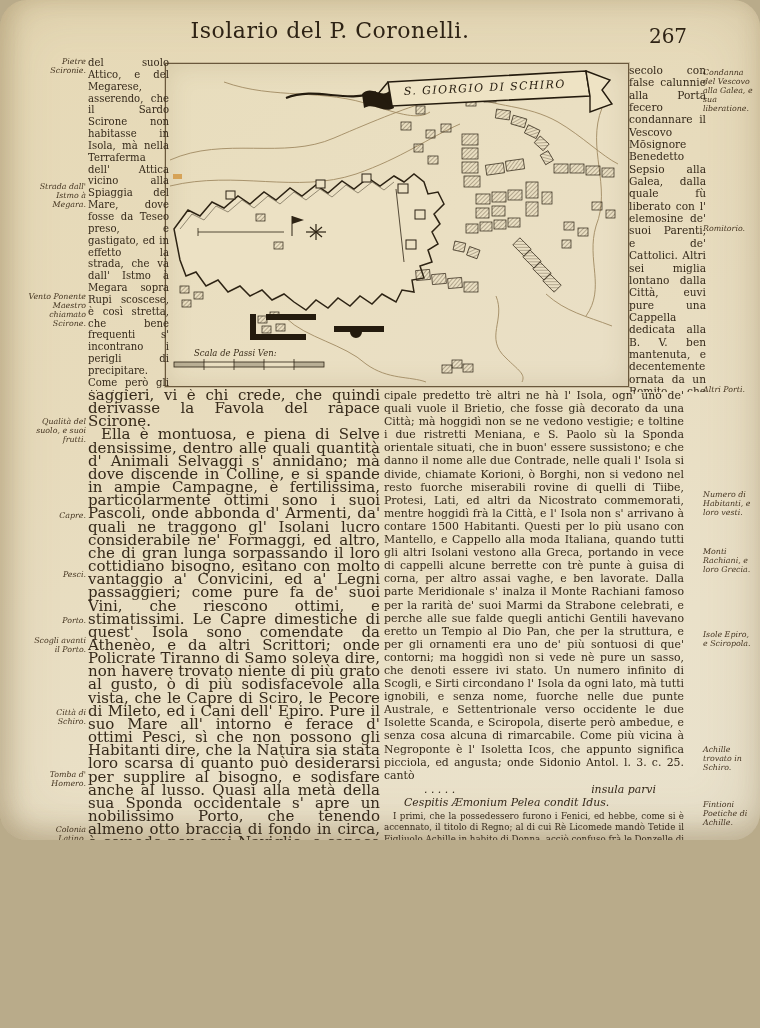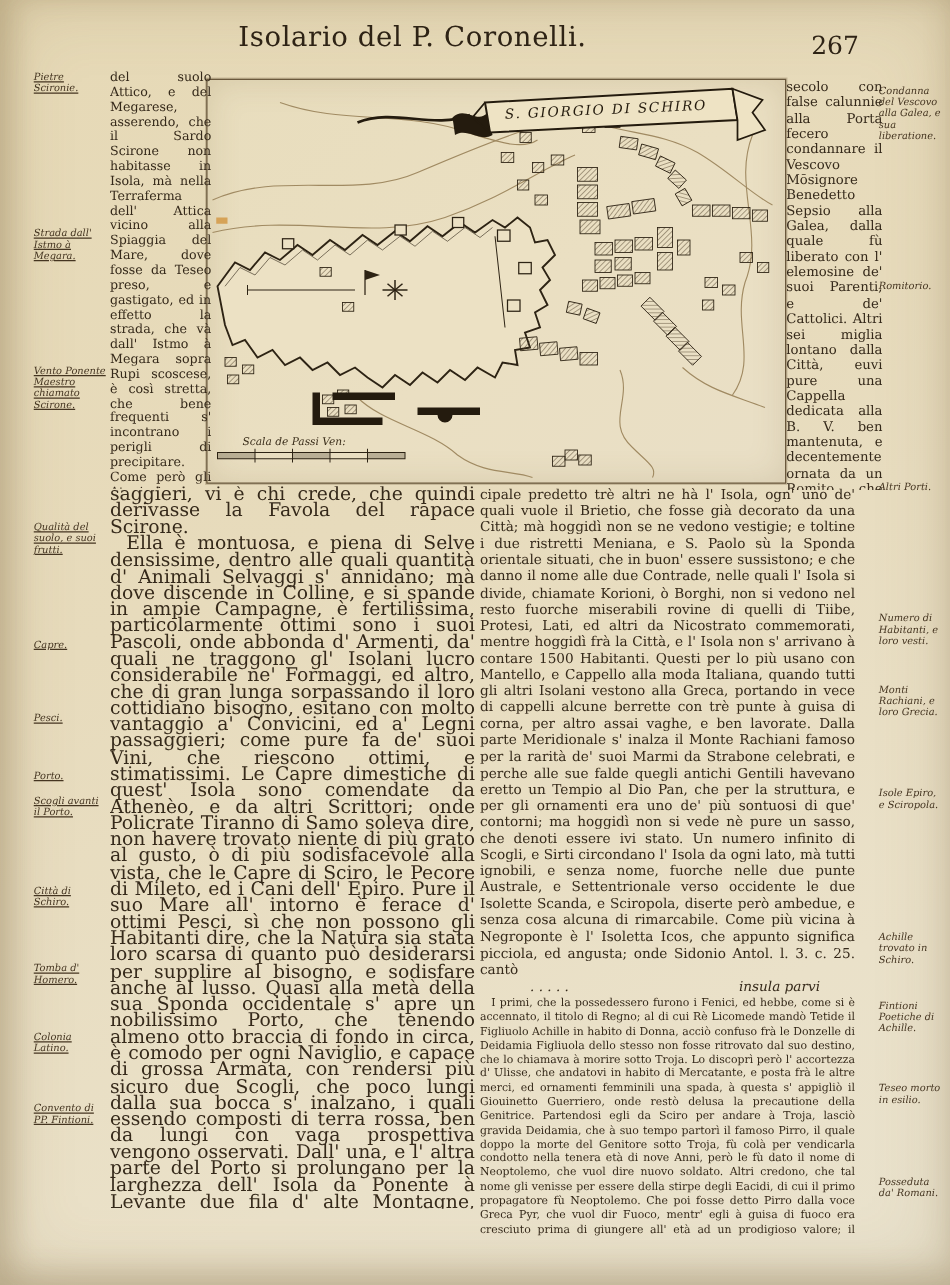--- a/index.html
+++ b/index.html
@@ -1,21 +1,22 @@
 <!DOCTYPE html>
 <html><head>
 <meta charset="utf-8">
 <style>
   html,body{margin:0;padding:0;}
   body{background:#b9ab8a;font-family:"DejaVu Serif","Liberation Serif",serif;}
   .page{
-    position:relative;width:760px;height:1028px;overflow:hidden;
+    position:relative;width:760px;height:840px;overflow:hidden;
     background:linear-gradient(155deg,#e6d9b6 0%,#e7dbbc 40%,#eae1c9 78%,#e9e2cd 100%);
     color:#33281a;
     box-shadow:inset 0 0 60px rgba(130,105,60,.22), inset 0 -14px 22px rgba(110,90,50,.18), inset 14px 0 20px rgba(120,100,60,.14);
+    border-radius:27px;
   }
   .hdr-title{
     position:absolute;top:18px;left:0;width:660px;text-align:center;
     font-size:22px;letter-spacing:.5px;color:#2e2315;
   }
   .hdr-page{
     position:absolute;top:24px;left:628px;width:80px;text-align:center;
     font-size:20px;color:#2e2315;
   }
   .txt{position:absolute;text-align:justify;color:#35291a;overflow:hidden;}
@@ -23,21 +24,21 @@
   .col-l-wide{top:389px;left:88px;width:292px;height:578px;font-size:15px;line-height:13.15px;}
   .col-r-narrow{top:64px;left:629px;width:77px;height:328px;font-size:10.6px;line-height:12.35px;}
   .col-r-wide{top:389px;left:384px;width:300px;height:600px;font-size:10.9px;line-height:13.1px;}
   .p-indent{text-indent:13px;margin:0;}
   .p-plain{margin:0;}
   .small-type{font-size:8.7px;line-height:11.3px;text-align:justify;margin:2px 0 0 0;text-indent:9px;}
   .verse-row{display:flex;justify-content:space-between;padding:1px 28px 0 40px;font-style:italic;}
   .verse-l2{font-style:italic;margin:0 0 1px 20px;}
   .catchword-l{position:absolute;top:966px;left:88px;width:292px;text-align:right;font-size:10.9px;padding-right:18px;box-sizing:border-box;}
   .mnote{position:absolute;font-style:italic;font-size:7.9px;line-height:9px;color:#453521;}
-  .mnote-l{left:27px;width:59px;text-align:left;text-decoration:underline;}
+  .mnote-l{left:27px;width:59px;text-align:right;}
   .mnote-r{left:703px;width:53px;text-align:left;}
   .map-wrap{
     position:absolute;top:64px;left:166px;width:462px;height:322px;
     background:linear-gradient(140deg,#e8ddbd 0%,#eadfc2 55%,#e9dfc6 100%);
     outline:1px solid #6a583c;
     box-shadow:0 0 0 2px rgba(105,85,50,.25), inset 0 0 26px rgba(130,105,60,.18);
   }
   svg{display:block;}
   svg text{font-family:"DejaVu Serif","Liberation Serif",serif;}
   .banner-text{font-size:11px;letter-spacing:1.4px;fill:#241b0e;font-style:italic;}
@@ -233,17 +234,18 @@
   </div>
 
   <div class="txt col-r-narrow">secolo con false calunnie alla Porta fecero condannare il Vescovo Mōsignore Benedetto Sepsio alla Galea, dalla quale fù liberato con l' elemosine de' suoi Parenti, e de' Cattolici. Altri sei miglia lontano dalla Città, euvi pure una Cappella dedicata alla B. V. ben mantenuta, e decentemente ornata da un Romito, che congiuntavi hà la sua stanza resa deliciosa da molte Piante di Agrumi, ch' egli pure coltiva; onde rende il concorso dilettevole a' divoti, e ne ritrae più abbondanti le limosine. Oltre il Porto prin-</div>
 
   <div class="txt col-r-wide">
     <p class="p-plain">cipale predetto trè altri ne hà l' Isola, ogn' uno de' quali vuole il Brietio, che fosse già decorato da una Città; mà hoggidì non se ne vedono vestigie; e toltine i due ristretti Meniana, e S. Paolo sù la Sponda orientale situati, che in buon' essere sussistono; e che danno il nome alle due Contrade, nelle quali l' Isola si divide, chiamate Korioni, ò Borghi, non si vedono nel resto fuorche miserabili rovine di quelli di Tiibe, Protesi, Lati, ed altri da Nicostrato commemorati, mentre hoggidì frà la Città, e l' Isola non s' arrivano à contare 1500 Habitanti. Questi per lo più usano con Mantello, e Cappello alla moda Italiana, quando tutti gli altri Isolani vestono alla Greca, portando in vece di cappelli alcune berrette con trè punte à guisa di corna, per altro assai vaghe, e ben lavorate. Dalla parte Meridionale s' inalza il Monte Rachiani famoso per la rarità de' suoi Marmi da Strabone celebrati, e perche alle sue falde quegli antichi Gentili havevano eretto un Tempio al Dio Pan, che per la struttura, e per gli ornamenti era uno de' più sontuosi di que' contorni; ma hoggidì non si vede nè pure un sasso, che denoti essere ivi stato. Un numero infinito di Scogli, e Sirti circondano l' Isola da ogni lato, mà tutti ignobili, e senza nome, fuorche nelle due punte Australe, e Settentrionale verso occidente le due Isolette Scanda, e Sciropola, diserte però ambedue, e senza cosa alcuna di rimarcabile. Come più vicina à Negroponte è l' Isoletta Icos, che appunto significa picciola, ed angusta; onde Sidonio Antol. l. 3. c. 25. cantò</p>
     <div class="verse-row">
       <span>. . . . .</span>
       <span>insula parvi</span>
     </div>
+    <p class="verse-l2">Cespitis Æmonium Pelea condit Idus.</p>
     <p class="small-type">I primi, che la possedessero furono i Fenici, ed hebbe, come si è accennato, il titolo di Regno; al di cui Rè Licomede mandò Tetide il Figliuolo Achille in habito di Donna, acciò confuso frà le Donzelle di Deidamia Figliuola dello stesso non fosse ritrovato dal suo destino, che lo chiamava à morire sotto Troja. Lo discoprì però l' accortezza d' Ulisse, che andatovi in habito di Mercatante, e posta frà le altre merci, ed ornamenti femminili una spada, à questa s' appigliò il Giouinetto Guerriero, onde restò delusa la precautione della Genitrice. Partendosi egli da Sciro per andare à Troja, lasciò gravida Deidamia, che à suo tempo partorì il famoso Pirro, il quale doppo la morte del Genitore sotto Troja, fù colà per vendicarla condotto nella tenera età di nove Anni, però le fù dato il nome di Neoptolemo, che vuol dire nuovo soldato. Altri credono, che tal nome gli venisse per essere della stirpe degli Eacidi, di cui il primo propagatore fù Neoptolemo. Che poi fosse detto Pirro dalla voce Greca Pyr, che vuol dir Fuoco, mentr' egli à guisa di fuoco era cresciuto prima di giungere all' età ad un prodigioso valore; il Padre fù chiamato Achille da A, che vuol dir senza, e Chillos, che significa cibo cotto, perche di cibi crudi era stato da Chirone nudrito nel Monte Pelio; mà sono tanto imbrogliate le Favole de' Poeti nei fatti d' Achille, e di Pirro, che qui non è il luogo per discifrarli. Vogliono pure, che dal medesimo Rè Licomede fosse assassinato Teseo; mentre bandito d' Atene era ito nella di lui Corte à ricoverarsi, poiche nell' Isola stessa teneva delle Ragioni per alcuni beni già spettanti ad Egeo suo Padre, onde ingelositosene Licomede, dicono, che condottolo sopra una Loggia à passeggio d' ivi lo precipitasse. Comunque siasi, certo è, che Teseo morì in esilio, e da' racconti susseguenti pare, che ciò seguisse in quest' Isola. Poiche, scacciati i Fenici da' Dolopi Popoli di Tessaglia, nati alle Piraterie, gl' Ateniesi per nettarne quei Mari vi mandarono Cimone, il quale saputo dall' Oracolo, che mai havrebbe potuto interamente domarli, se d' ivi non havesse prima levato l' ossa di Teseo, egli s' industriò per haverle, e mentre stava perplesso, non sapendo in qual sito cercarle, osservata un' Aquila, che scavava con gli artigli il suolo, quivi appunto trovò la Tomba, e levatene le Reliquie famose, trasportolle in Atene, d' onde poi ritornato, e col ferro, e col fuoco interamente distrutti i Dolopi, vi lasciò una Colonia d' Ateniesi.</p>
 
   </div>
 
 </div>
 
 </body></html>

